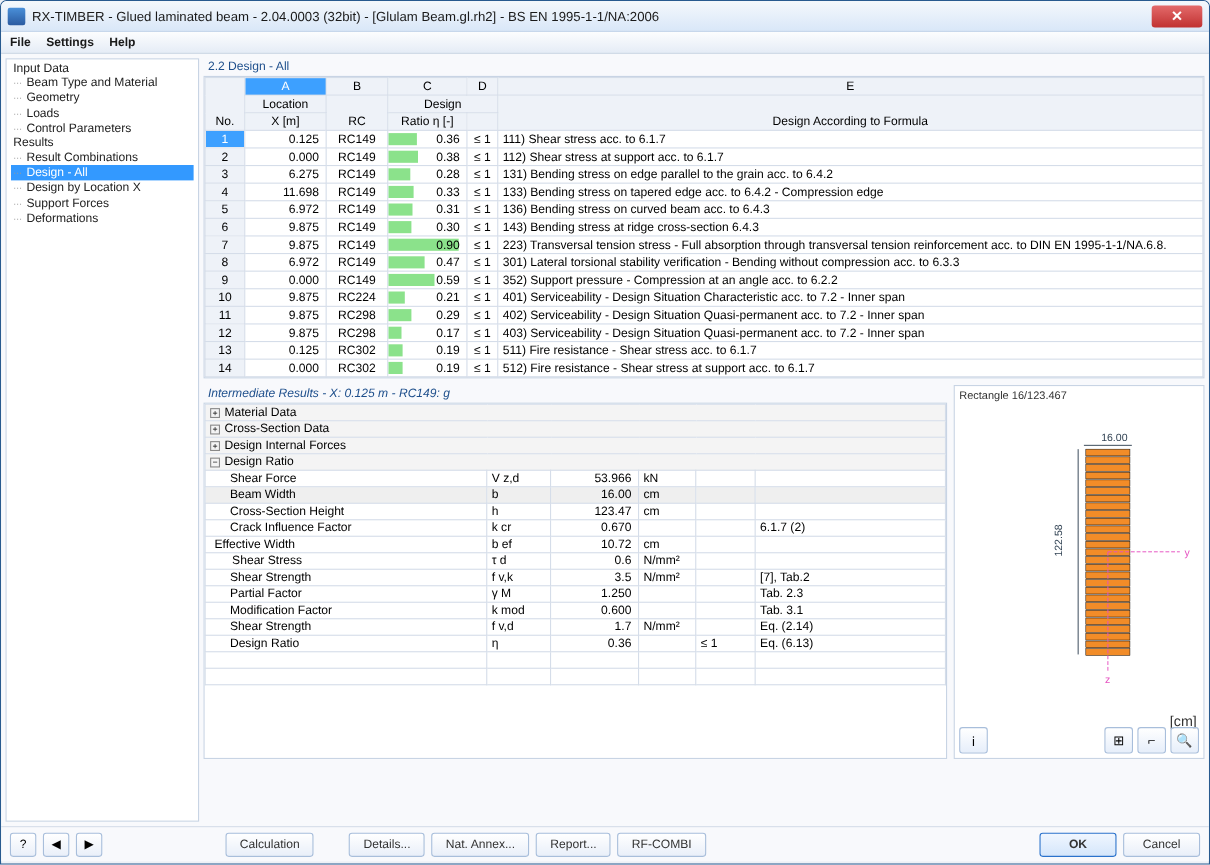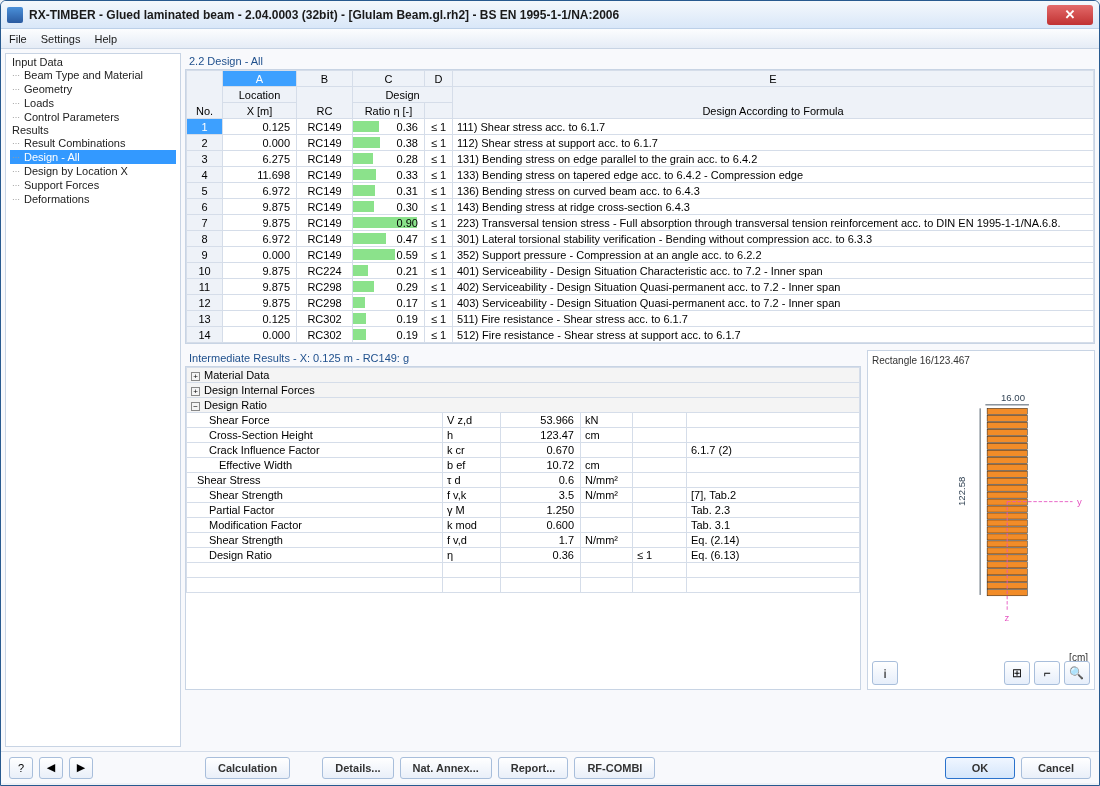--- a/index.html
+++ b/index.html
@@ -1,22 +1,22 @@
 <!DOCTYPE html>
 <html><head>
 <meta charset="utf-8">
 <style>
   * { box-sizing: border-box; font-family: "Segoe UI", Tahoma, sans-serif; font-size: 11px; }
   body { margin: 0; background: #eef1f6; width: 1100px; height: 786px; overflow: hidden; border: 1px solid #285a8f; border-radius: 6px 6px 0 0; }
   .titlebar { height: 28px; background: linear-gradient(#f4f8fc,#d9e7f8); display:flex; align-items:center; padding:0 6px; border-bottom:1px solid #bcd0e8;}
   .titlebar .icon { width:16px; height:16px; margin-right:6px; background: linear-gradient(#4a90d9,#2a5aa0); border-radius:2px; display:inline-block;}
-  .titlebar .title { flex:1; color:#1a1a1a; font-size:12px; font-weight:700;}
+  .titlebar .title { flex:1; color:#1a1a1a; font-size:12px; font-weight:400;}
   .closebtn { width:46px; height:20px; background: linear-gradient(#e36a6a,#c13232); color:white; border-radius:3px; display:flex; align-items:center; justify-content:center; font-size:13px; font-weight:bold;}
   .menubar { height:20px; background:linear-gradient(#fcfdfe,#e5ecf6); border-bottom:1px solid #c8d4e4; display:flex; gap:14px; padding:0 8px;}
-  .menubar span { line-height:20px; color:#1a1a1a;}
+  .menubar span { line-height:20px; color:#1a1a1a;font-weight:bold;}
   .content { display:flex; height:702px; background:#f8f9fc; padding:4px; gap:4px;}
   .tree { width:176px; background:white; border:1px solid #c8d4e4; padding:2px 4px;}
   .tree-item { padding:1px 2px 1px 14px; color:#222; position:relative; white-space:nowrap;}
   .tree-root { padding-left:2px; color:#222;}
   .tree-item::before { content:"⋯"; position:absolute; left:2px; color:#999; font-size:8px; top:3px;}
   .tree-item.selected { background:#3399ff; color:white;}
   .main { flex:1; display:flex; flex-direction:column;}
   .section-title { padding:2px 4px; color:#1e4f8c;}
   .table-wrap { border:1px solid #c8d4e4; background:white;}
   table { border-collapse:collapse; width:100%; table-layout:fixed;}
@@ -32,36 +32,36 @@
   .bar-cell .fill { position:absolute; left:0; top:2px; bottom:2px; background:#8be28b;}
   .bar-cell .txt { position:relative; text-align:right; display:block;}
   .maxrow { display:flex; gap:4px; align-items:center; padding:4px 4px;}
   .maxrow .lbl { margin-left:130px;}
   .box { border:1px solid #c8d4e4; background:white; padding:1px 6px; height:18px; display:inline-flex; align-items:center;}
   .icon-ok { width:14px; height:14px; border-radius:50%; background:#3cb93c; display:inline-block; margin-left:4px;}
   .iconbtns { display:flex; gap:4px; margin-left:auto;}
   .iconbtn { width:26px; height:24px; border:1px solid #a8bedb; border-radius:3px; background:linear-gradient(#ffffff,#e6eefa); display:flex; align-items:center; justify-content:center; font-size:12px;}
   .mid-row { display:flex; gap:6px; margin-top:6px; height:340px;}
   .mid-left { flex:1; display:flex; flex-direction:column;}
-  .inter-title { color:#1e4f8c; padding:2px 4px;}
+  .inter-title { color:#1e4f8c; padding:2px 4px;font-style:italic;}
   .detail-table { flex:1; border:1px solid #c8d4e4; background:white; overflow:auto;}
   .detail-table table td { height:15px;}
   .detail-table .group { background:#f4f4f4;margin-top:12px;}
   .detail-table .hl { background:#efefef;}
   .expander { display:inline-block; width:9px; height:9px; border:1px solid #888; text-align:center; line-height:7px; font-size:8px; margin-right:4px;}
   .mid-right { width:228px; border:1px solid #c8d4e4; background:white; position:relative; padding:4px;}
   .cs-label { font-size:10px; color:#333;}
   .beam-svg { width:100%; height:280px;}
   .cs-icons { position:absolute; bottom:4px; right:4px; display:flex; gap:4px;}
   .cs-info { position:absolute; bottom:4px; left:4px;}
   .footer { height:32px; background:#f8f9fc; display:flex; align-items:center; padding:0 8px; gap:6px; border-top:1px solid #d5dde9;}
-  .btn { height:22px; padding:0 12px; border:1px solid #a8bedb; border-radius:3px; background:linear-gradient(#ffffff,#e9eff9); color:#333; line-height:20px;font-weight:bold;}
+  .btn { height:22px; padding:0 12px; border:1px solid #a8bedb; border-radius:3px; background:linear-gradient(#ffffff,#e9eff9); color:#333; line-height:20px;}
   .btn.primary { border:1px solid #2a72cc; background:linear-gradient(#f0f6ff,#d4e6fb); font-weight:bold; min-width:70px; text-align:center;}
   .sq { width:24px; height:22px; border:1px solid #a8bedb; border-radius:3px; background:linear-gradient(#ffffff,#e9eff9); display:flex; align-items:center; justify-content:center;}
-  .unit-cm { position:absolute; right:6px; bottom:26px; font-size:10px; color:#333;}
+  .unit-cm { position:absolute; right:6px; bottom:26px; font-size:13px; color:#333;}
 </style>
 </head>
 <body>
 
 <div class="titlebar">
   <span class="icon"></span>
   <span class="title">RX-TIMBER - Glued laminated beam - 2.04.0003 (32bit) - [Glulam Beam.gl.rh2] - BS EN 1995-1-1/NA:2006</span>
   <span class="closebtn">✕</span>
 </div>
 <div class="menubar">
@@ -285,61 +285,72 @@
                 <col style="width:80px">
                 <col style="width:52px">
                 <col style="width:54px">
                 <col>
               </colgroup>
             <tbody>
                 <tr class="group">
                   <td colspan="6"><span class="expander">+</span><span>Material Data</span></td>
                 </tr>
             <tr class="group">
+                  <td colspan="6"><span class="expander">+</span><span>Cross-Section Data</span></td>
+                </tr>
+            <tr class="group">
                   <td colspan="6"><span class="expander">+</span><span>Design Internal Forces</span></td>
                 </tr>
             <tr class="group">
                   <td colspan="6"><span class="expander">−</span><span>Design Ratio</span></td>
                 </tr>
             </tbody>
               <tbody id="dbody">
                 <tr>
                   <td style="padding-left:22px">Shear Force</td>
                   <td>V z,d</td>
                   <td class="num">53.966</td>
                   <td>kN</td>
                   <td></td>
                   <td></td>
                 </tr>
+                <tr class="hl">
+                  <td style="padding-left:22px">Beam Width</td>
+                  <td>b</td>
+                  <td class="num">16.00</td>
+                  <td>cm</td>
+                  <td></td>
+                  <td></td>
+                </tr>
                 <tr>
                   <td style="padding-left:22px">Cross-Section Height</td>
                   <td>h</td>
                   <td class="num">123.47</td>
                   <td>cm</td>
                   <td></td>
                   <td></td>
                 </tr>
                 <tr>
                   <td style="padding-left:22px">Crack Influence Factor</td>
                   <td>k cr</td>
                   <td class="num">0.670</td>
                   <td></td>
                   <td></td>
                   <td>6.1.7 (2)</td>
                 </tr>
                 <tr>
-                  <td style="padding-left:32px">Effective Width</td>
+                  <td style="padding-left:8px">Effective Width</td>
                   <td>b ef</td>
                   <td class="num">10.72</td>
                   <td>cm</td>
                   <td></td>
                   <td></td>
                 </tr>
                 <tr>
-                  <td style="padding-left:10px">Shear Stress</td>
+                  <td style="padding-left:24px">Shear Stress</td>
                   <td>τ d</td>
                   <td class="num">0.6</td>
                   <td>N/mm²</td>
                   <td></td>
                   <td></td>
                 </tr>
                 <tr>
                   <td style="padding-left:22px">Shear Strength</td>
                   <td>f v,k</td>
                   <td class="num">3.5</td>

